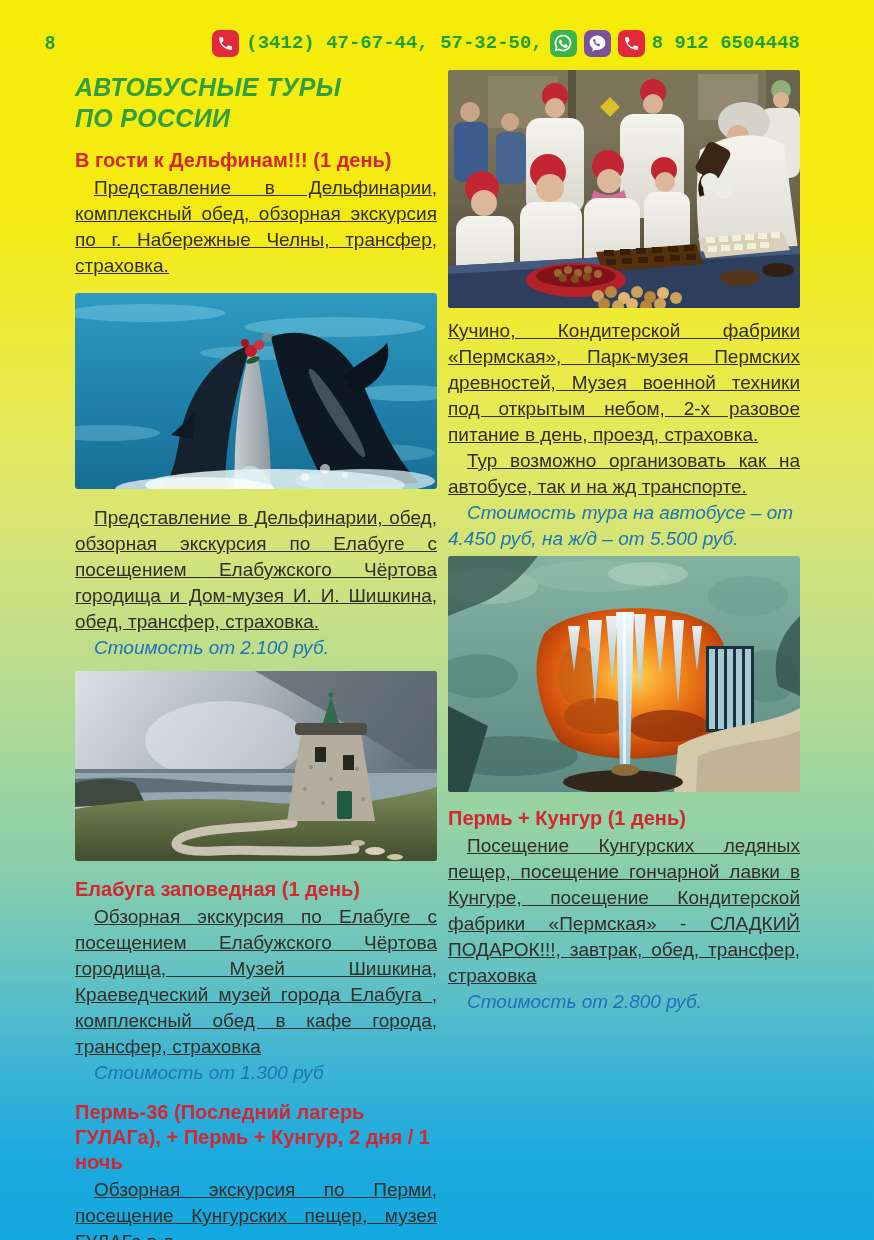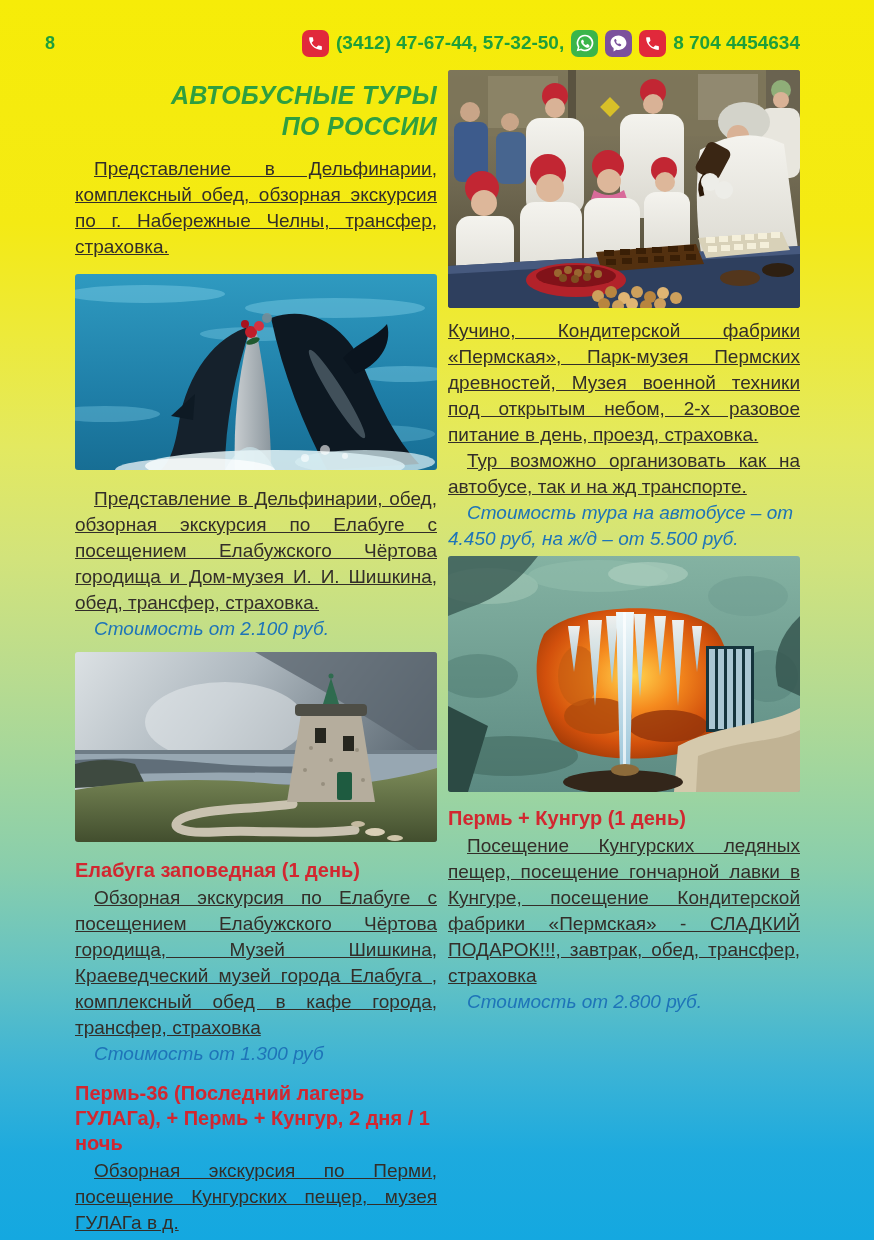--- a/index.html
+++ b/index.html
@@ -6,30 +6,30 @@
   .page{
     position:relative;width:874px;height:1240px;overflow:hidden;margin:0 auto;
     background:linear-gradient(180deg,
       #F6EC08 0%, #F4EA14 18%, #EDEA3A 27%, #E3E960 36%, #D2E37B 45%,
       #BADC8E 54%, #A2D69D 62%, #89CEAC 70%, #66C3C2 78%, #3DB4D5 86%,
       #1DAADE 93%, #14A8E0 100%);
     font-family:"Liberation Sans","DejaVu Sans",sans-serif;
   }
   .header{display:flex;justify-content:space-between;align-items:center;padding:28px 74px 0 45px;height:30px;}
   .pagenum{font-size:18px;font-weight:bold;color:#1E9F3B;}
-  .phonebar{display:flex;align-items:center;gap:7px;font-size:19px;font-weight:bold;color:#1E9F3B;white-space:nowrap;}
+  .phonebar{display:flex;align-items:center;gap:7px;font-size:19px;font-weight:bold;color:#1E9F3B;white-space:nowrap;font-family:Liberation Mono, monospace;}
   .badge{width:27px;height:27px;border-radius:7px;display:flex;align-items:center;justify-content:center;flex:0 0 auto;}
   .badge svg{display:block;}
   .badge.red{background:#E1293B;}
   .badge.wa{background:#3BB54A;}
   .badge.vb{background:#7B519C;}
   .cols{display:flex;gap:11px;padding:12px 74px 0 75px;}
   .col-l{width:362px;flex:0 0 362px;}
   .col-r{width:352px;flex:0 0 352px;}
-  .main-title{margin:10px 0 14px;text-align:right;color:#2F9F3F;font-size:25px;line-height:31px;font-weight:bold;font-style:italic;letter-spacing:.3px;}
+  .main-title{margin:2px 0 14px;text-align:left;color:#2F9F3F;font-size:25px;line-height:31px;font-weight:bold;font-style:italic;letter-spacing:.3px;}
   h3.sec{margin:0 0 2px;font-size:20px;line-height:25px;font-weight:bold;color:#D22730;text-align:left;}
   h3.sec.just{text-align:justify;}
   .sec-body{margin:0;font-size:19px;line-height:26px;color:#332E29;text-align:justify;text-decoration:underline;}
   .ind{text-indent:19px;}
   .price{margin:0;font-size:19px;line-height:26px;color:#1E74B8;font-style:italic;}
   .sect{margin-bottom:14px;}
   .photo{border-radius:3px;overflow:hidden;line-height:0;font-size:0;}
   .mb16{margin-bottom:16px;} .mb10{margin-bottom:10px;} .mb12{margin-bottom:4px;} .mb14{margin-bottom:14px;}
 </style>
 </head>
@@ -54,33 +54,34 @@
       <span class="badge vb">
         <svg width="19" height="19" viewBox="0 0 24 24">
             <path fill="#fff" d="M12 2C6.5 2 2 5.9 2 10.8c0 2.8 1.5 5.3 3.8 6.9V22l3.6-2.1c.8.2 1.7.3 2.6.3 5.5 0 10-3.9 10-8.7S17.5 2 12 2zm3.4 12.1c-.3.8-1.5 1.5-2.3 1.3-1.4-.4-3.5-1.4-4.9-3.4-1-1.3-1.6-2.7-1.7-4 0-.8.8-1.7 1.6-1.8.3 0 .6.1.7.4l.8 1.8c.1.3 0 .6-.2.8l-.5.5c.5 1.2 1.6 2.4 2.8 3l.6-.6c.2-.2.5-.3.8-.1l1.9 1c.3.1.5.7.4 1.1z"></path>
           </svg>
       </span>
       <span class="badge red">
         <svg width="17" height="17" viewBox="0 0 24 24">
             <path fill="#fff" d="M6.62 10.79c1.44 2.83 3.76 5.14 6.59 6.59l2.2-2.2c.27-.27.67-.36 1.02-.24 1.12.37 2.33.57 3.57.57.55 0 1 .45 1 1V20c0 .55-.45 1-1 1-9.39 0-17-7.61-17-17 0-.55.45-1 1-1h3.5c.55 0 1 .45 1 1 0 1.25.2 2.45.57 3.57.11.35.03.74-.25 1.02l-2.2 2.2z"></path>
           </svg>
       </span>
-      <span>8 704 4454634</span>
+      <span>8 912 6504448</span>
     </div>
   </div>
 
   <div class="cols">
 
     <div class="col-l">
       <div class="main-title">
         <div>АВТОБУСНЫЕ ТУРЫ</div>
         <div>ПО РОССИИ</div>
       </div>
 
       <div class="sect">
+        <h3 class="sec">В гости к Дельфинам!!! (1 день)</h3>
         <p class="sec-body ind">Представление в Дельфинарии, комплексный обед, обзорная экскурсия по г. Набережные Челны, трансфер, страховка.</p>
       </div>
 
       <div class="photo mb16">
         <svg width="362" height="196" viewBox="0 0 362 196">
           <defs>
             <linearGradient id="wat" x1="0" y1="0" x2="0" y2="1">
               <stop offset="0" stop-color="#2F9AC0"></stop>
                 <stop offset="0.6" stop-color="#1F7FA8"></stop>
                 <stop offset="1" stop-color="#176E94"></stop>

